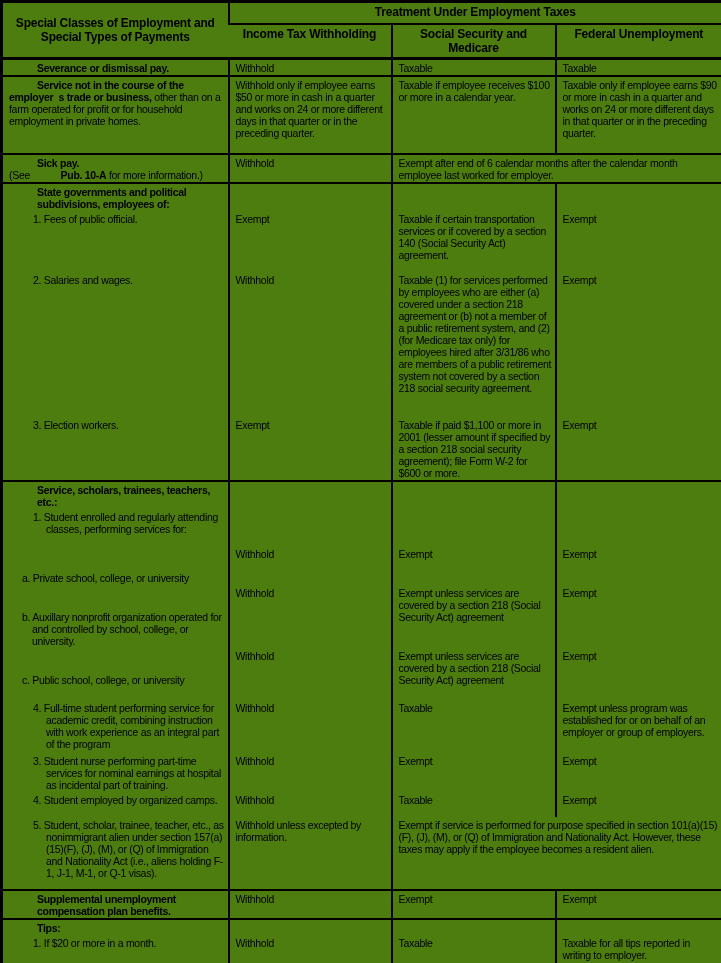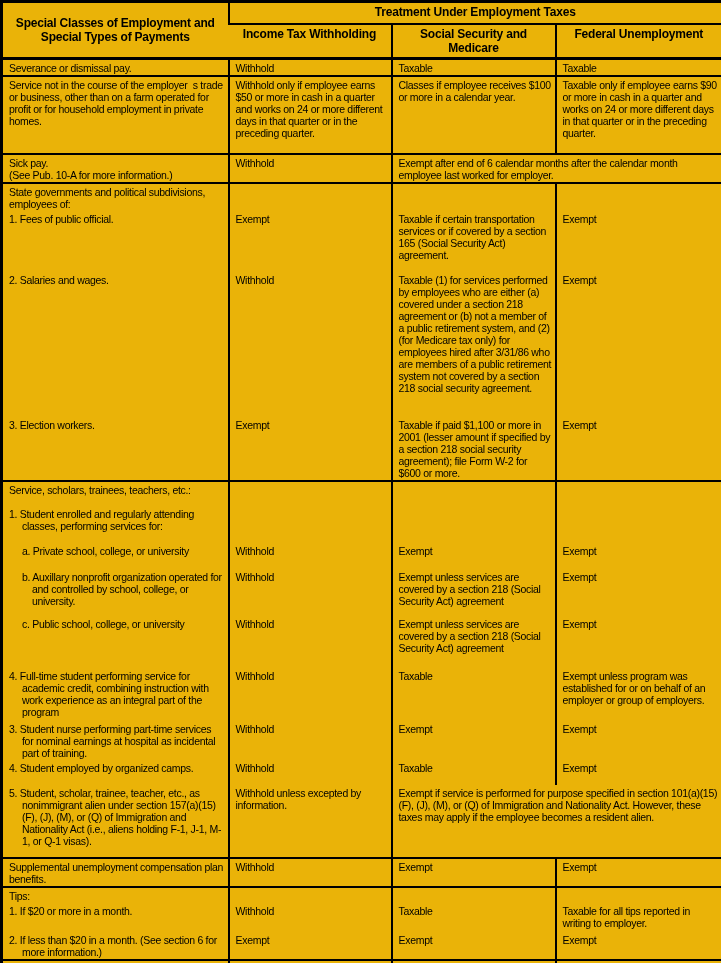--- a/index.html
+++ b/index.html
@@ -3,21 +3,21 @@
 <meta charset="utf-8">
 <style>
   html, body {
     margin: 0;
     padding: 0;
     background: #ffffff;
   }
   .page {
     width: 721px;
     height: 963px;
-    background: #eab308;
+    background: #4d7c0f;
     box-sizing: border-box;
   }
   table.taxtable {
     width: 721px;
     border-collapse: collapse;
     table-layout: fixed;
     font-family: "Liberation Sans", sans-serif;
     font-size: 10.5px;
     line-height: 12px;
     letter-spacing: -0.3px;
@@ -48,29 +48,31 @@
   th.treatment {
     border-bottom: 2px solid #000;
   }
   thead tr.subhead th {
     border-bottom: 3px solid #000;
     vertical-align: top;
   }
   tr.sec > td {
     border-top: 2px solid #000;
   }
-  .bold { font-weight: normal; }
+  .bold { font-weight: bold; margin-left: 28px; }
   .item {
     padding-left: 13px;
     text-indent: -13px;
+    margin-left: 24px;
   }
   .subitem {
     margin-left: 13px;
     padding-left: 10px;
     text-indent: -10px;
+    margin-top: 24px;
   }
 </style>
 </head>
 <body>
 
 <div class="page">
 <table class="taxtable">
   <colgroup>
     <col style="width:227px">
         <col style="width:163px">
@@ -97,21 +99,21 @@
       <td>Withhold</td>
       <td>Taxable</td>
       <td>Taxable</td>
     </tr>
 
     <tr class="sec" style="height:78px">
       <td>
         <div><span class="bold">Service not in the course of the employer&nbsp; s trade or business,</span> <span>other than on a farm operated for profit or for household employment in private homes.</span></div>
       </td>
       <td>Withhold only if employee earns $50 or more in cash in a quarter and works on 24 or more different days in that quarter or in the preceding quarter.</td>
-      <td>Classes if employee receives $100 or more in a calendar year.</td>
+      <td>Taxable if employee receives $100 or more in a calendar year.</td>
       <td>Taxable only if employee earns $90 or more in cash in a quarter and works on 24 or more different days in that quarter or in the preceding quarter.</td>
     </tr>
 
     <tr class="sec" style="height:16px">
       <td>
         <div class="bold">Sick pay.</div>
         <div><span>(See </span><span class="bold">Pub. 10-A</span><span> for more information.)</span></div>
       </td>
       <td>Withhold</td>
       <td colspan="2">Exempt after end of 6 calendar months after the calendar month employee last worked for employer.</td>
@@ -124,21 +126,21 @@
       <td></td>
       <td></td>
       <td></td>
     </tr>
 
     <tr style="height:61px">
       <td>
             <div class="item">1. Fees of public official.</div>
           </td>
       <td>Exempt</td>
-      <td>Taxable if certain transportation services or if covered by a section 165 (Social Security Act) agreement.</td>
+      <td>Taxable if certain transportation services or if covered by a section 140 (Social Security Act) agreement.</td>
       <td>Exempt</td>
     </tr>
 
     <tr style="height:145px">
       <td>
             <div class="item">2. Salaries and wages.</div>
           </td>
       <td>Withhold</td>
       <td>Taxable (1) for services performed by employees who are either (a) covered under a section 218 agreement or (b) not a member of a public retirement system, and (2) (for Medicare tax only) for employees hired after 3/31/86 who are members of a public retirement system not covered by a section 218 social security agreement.</td>
       <td>Exempt</td>

